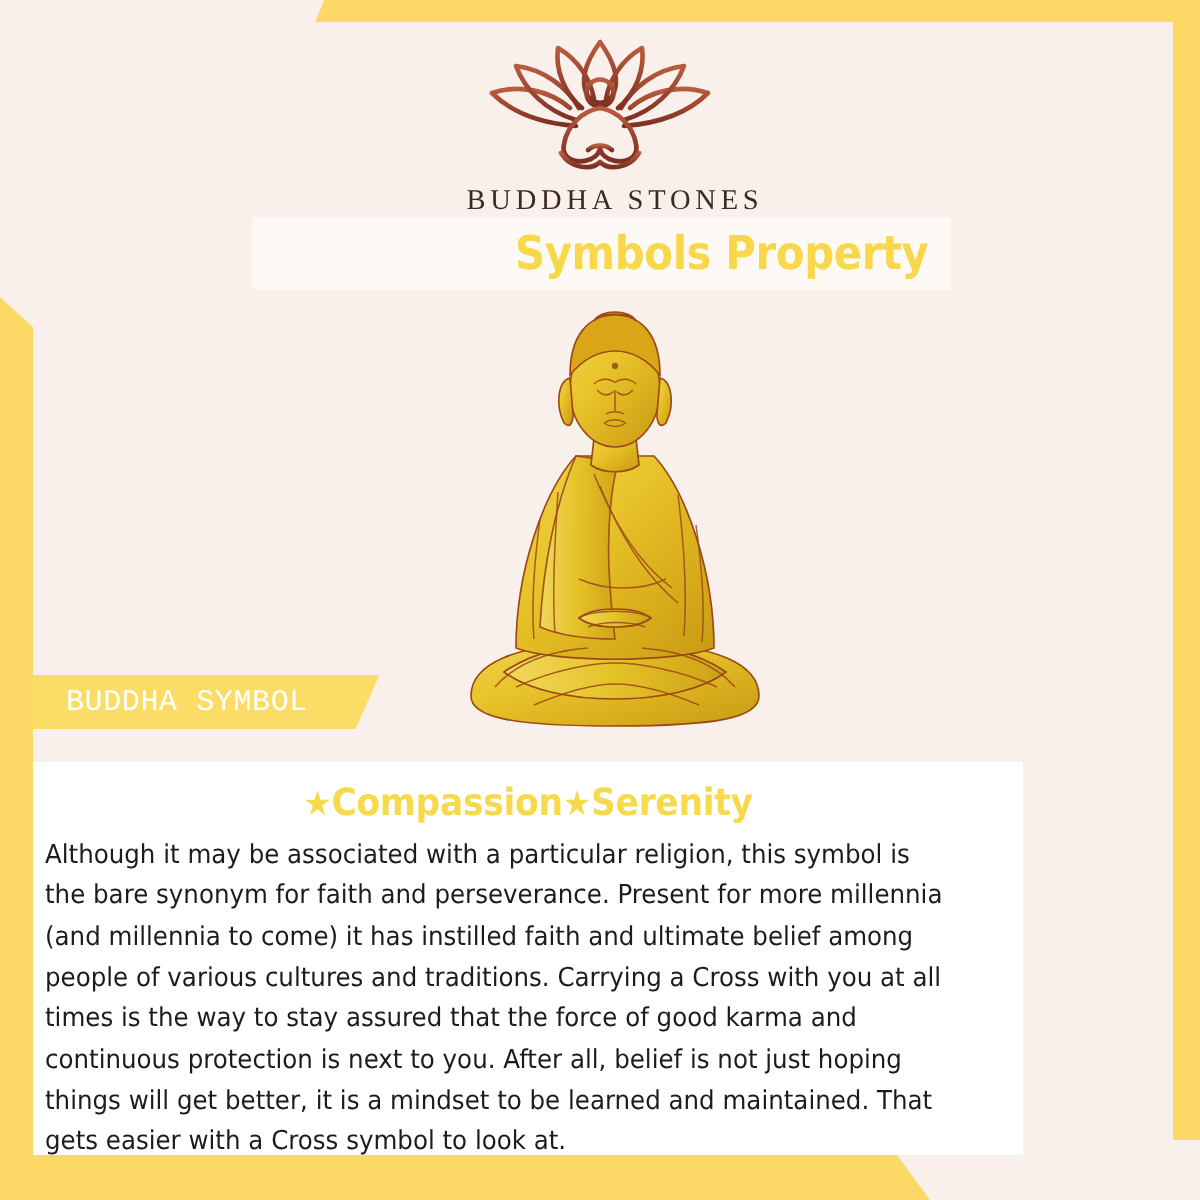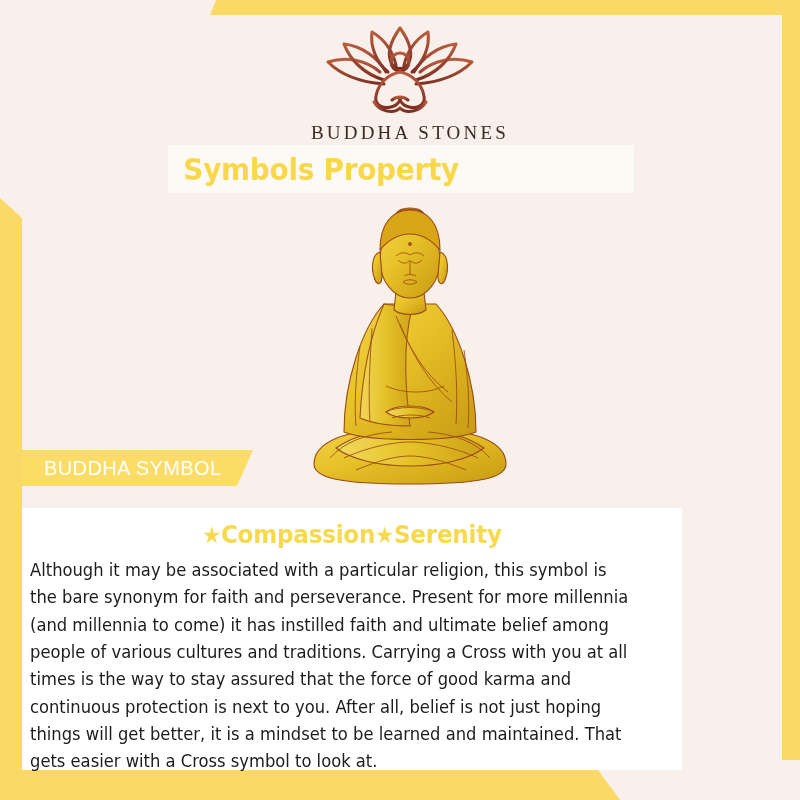--- a/index.html
+++ b/index.html
@@ -99,21 +99,21 @@
   
   .title-banner {
     position: absolute;
     top: 145px;
     left: 168px;
     width: 466px;
     height: 48px;
     background: #fdfaf6;
     display: flex;
     align-items: center;
-    justify-content: flex-start;
+    justify-content: flex-end;
     z-index: 5;
   }
   .title-text {
     font-family: "DejaVu Sans", sans-serif;
     font-size: 31px;
     font-weight: bold;
     color: #f8d84a;
     letter-spacing: -0.3px;
     transform: scaleX(0.9);
     white-space: nowrap;
@@ -141,21 +141,21 @@
     clip-path: polygon(0 0, 100% 0, calc(100% - 16px) 100%, 0 100%);
     display: flex;
     align-items: center;
     z-index: 6;
   }
   .symbol-ribbon-label {
     padding-left: 22px;
     color: #ffffff;
     font-size: 20px;
     letter-spacing: 0.4px;
-    font-family: Liberation Sans, sans-serif;
+    font-family: Liberation Mono, monospace;
     font-weight: 400;
     white-space: nowrap;
   }
 
   
   .content-card {
     position: absolute;
     left: 22px;
     top: 508px;
     width: 660px;

